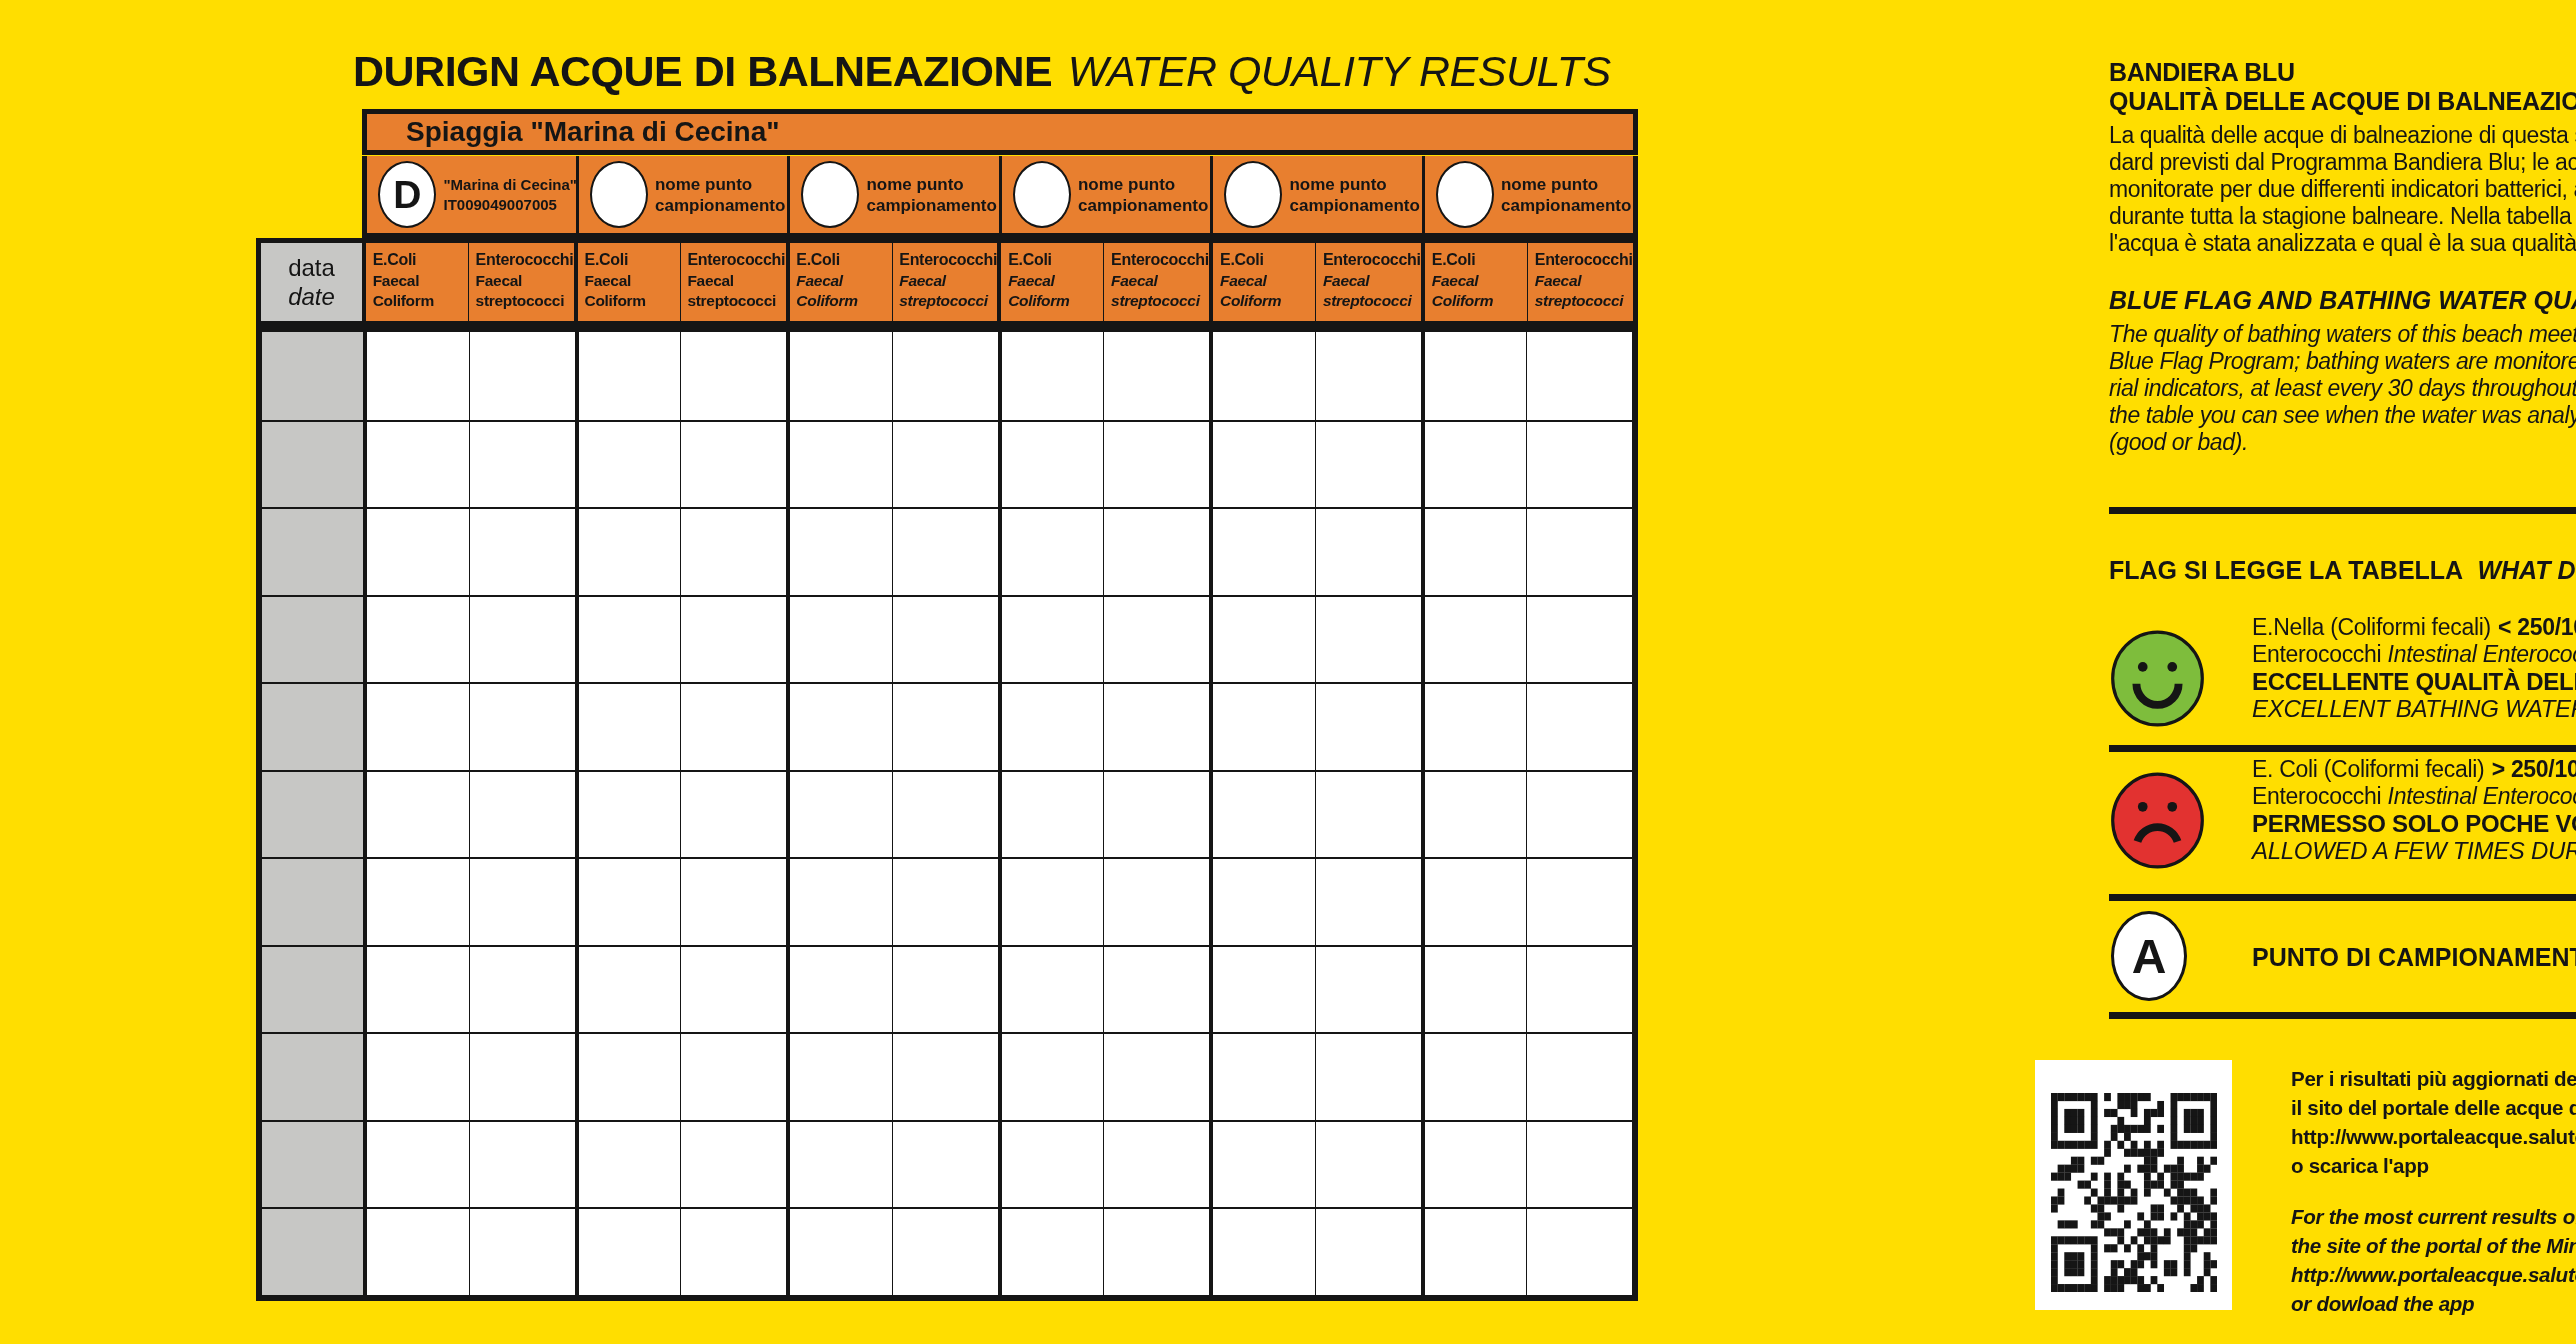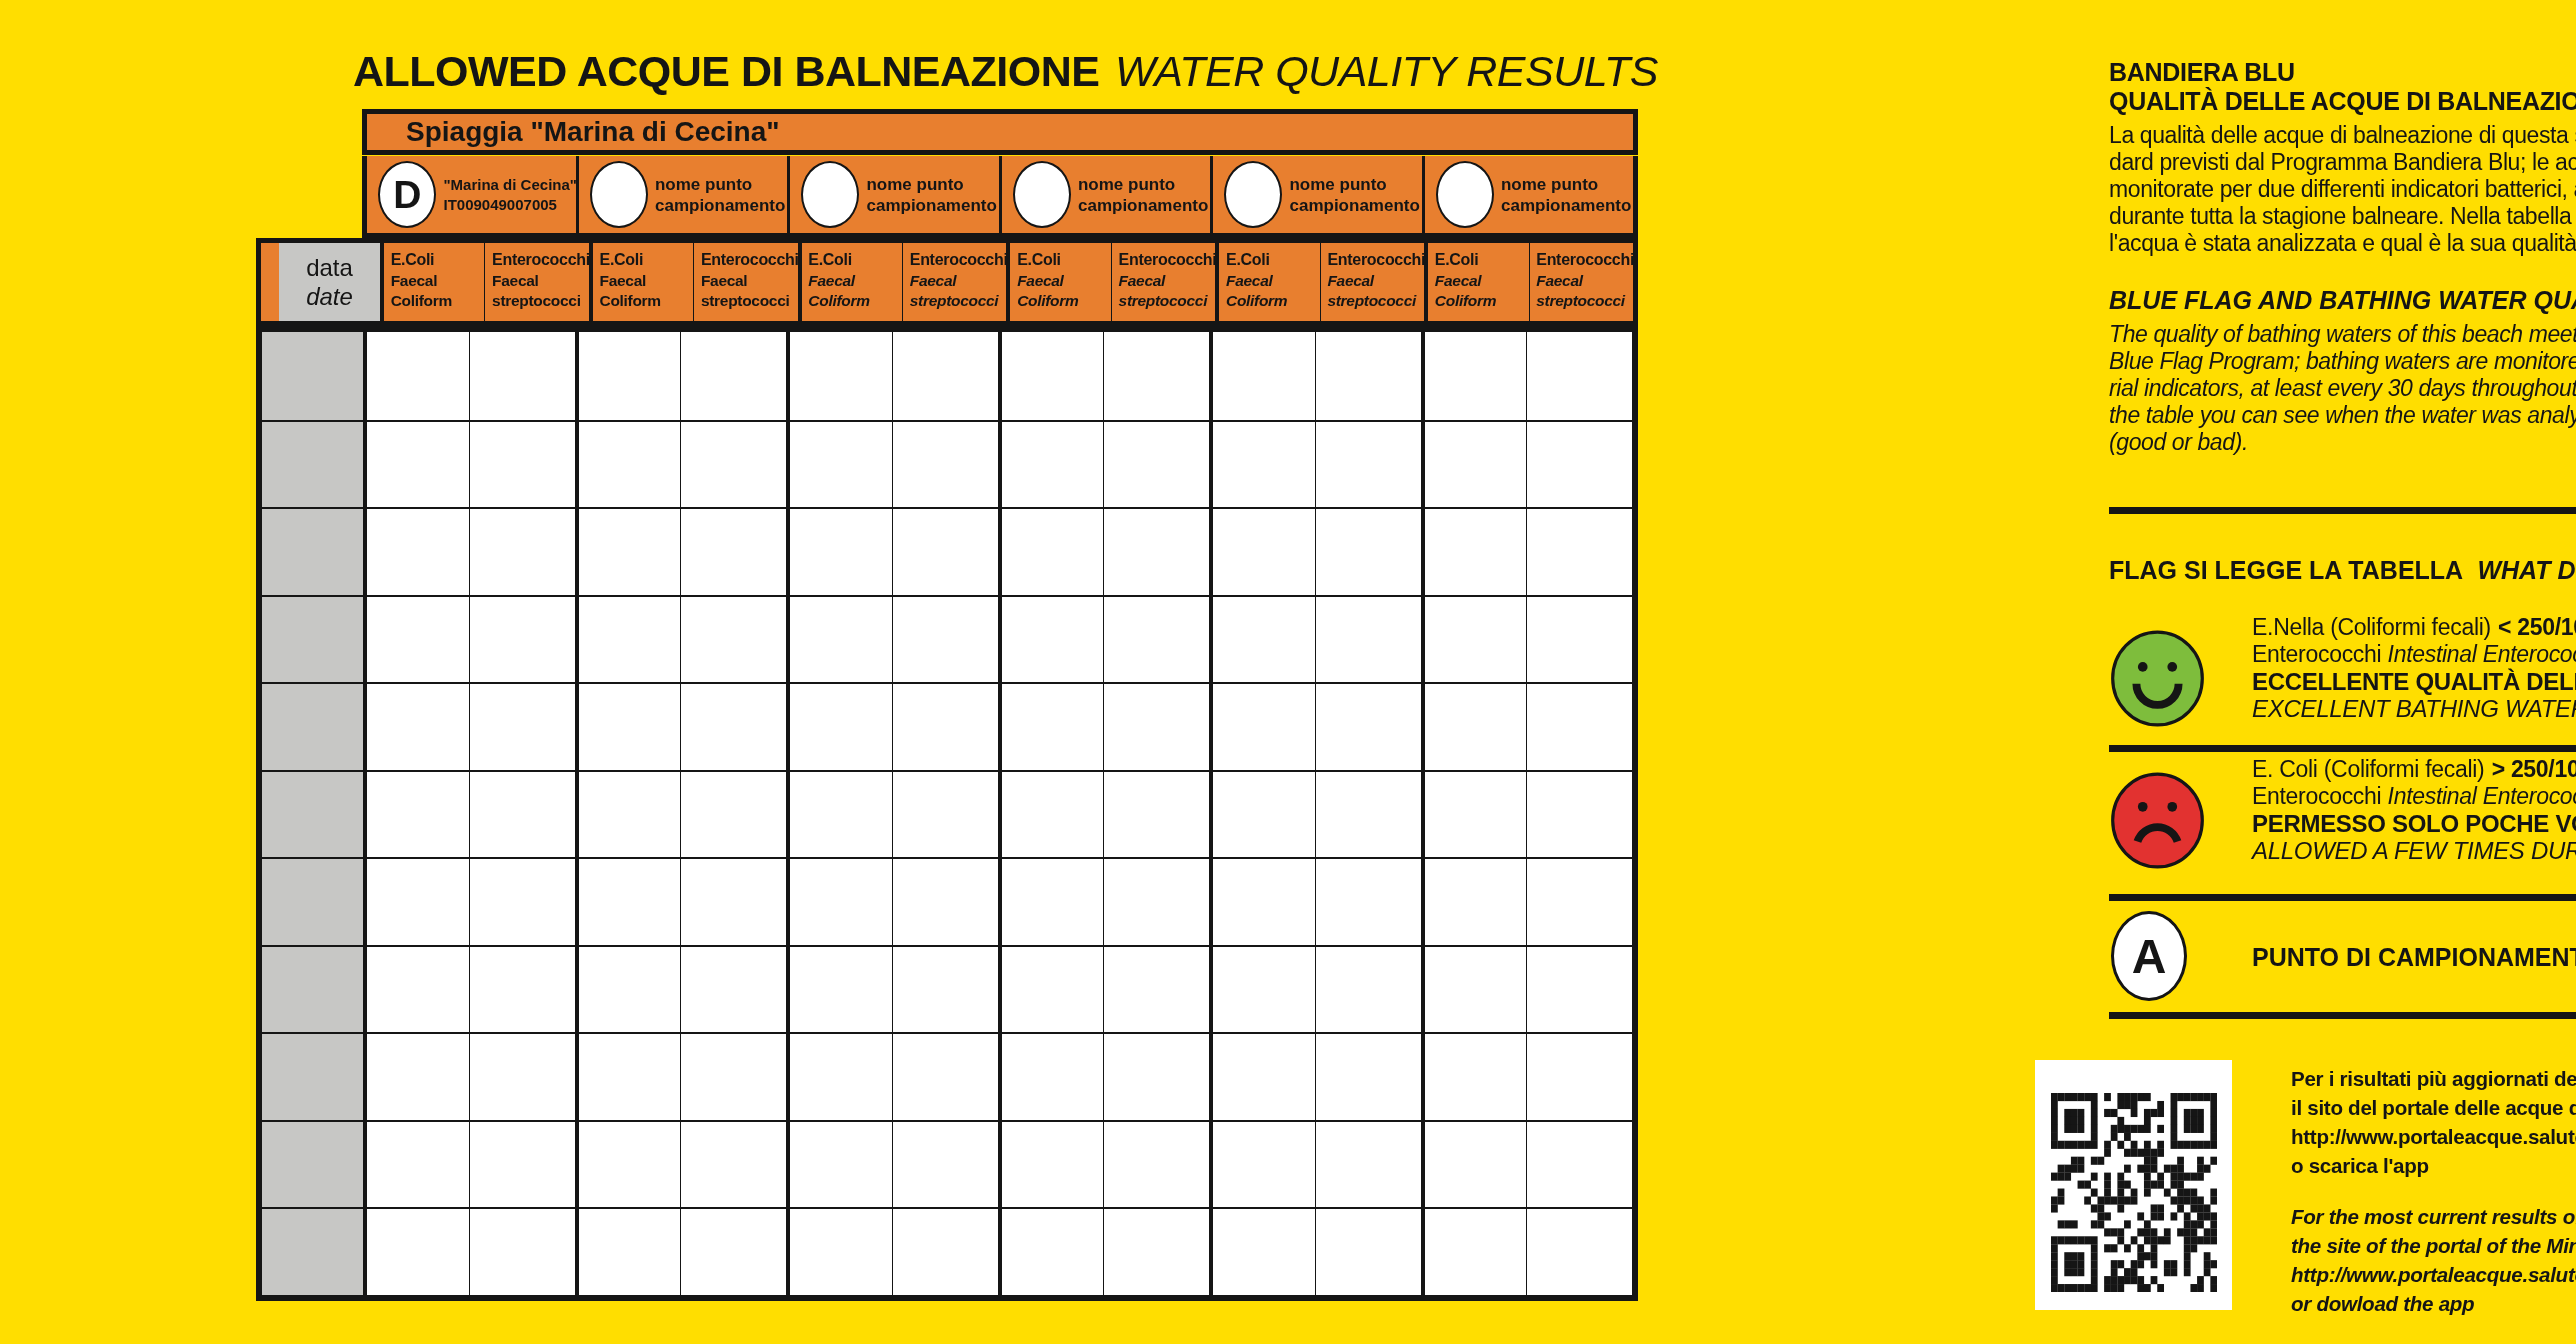--- a/index.html
+++ b/index.html
@@ -28,21 +28,21 @@
   .sp-cell:first-child{border-left:none;}
   .sp-circle{
     width:54px;height:63px;border-radius:50%;background:#fff;border:2.6px solid #151515;flex:none;
     display:flex;align-items:center;justify-content:center;font-weight:bold;font-size:39px;
   }
   .sp-label{margin-left:7.2px;font-weight:bold;font-size:17px;line-height:21px;white-space:nowrap;}
   .sp-cell.first .sp-label{font-size:15px;line-height:19.6px;}
   .tgrid{display:grid;grid-template-columns:101px repeat(12,1fr);box-sizing:border-box;}
   #header-grid{
     position:absolute;left:256px;top:238px;width:1382px;height:88px;
-    background:var(--orange,#E87F2F);border:5.2px solid #151515;padding-left:18px;
+    background:var(--orange,#E87F2F);border:5.2px solid #151515;
   }
   .cell{box-sizing:border-box;min-width:0;}
   .col-head{padding:6.2px 2.1px 0 6.7px;overflow:hidden;}
   .col-head:not(.gs){border-left:1.5px solid #151515;}
   .col-head.gs{border-left:4.6px solid #151515;}
   .ch1{font-weight:bold;font-size:16px;line-height:21.6px;letter-spacing:-0.3px;}
   .ch2{font-weight:bold;font-size:15.5px;line-height:20px;letter-spacing:-0.3px;}
   .ch2.it{font-style:italic;}
   .date-head{
     background:var(--gray,#C7C7C5);display:flex;flex-direction:column;align-items:center;justify-content:center;
@@ -96,21 +96,21 @@
   #qr-en{left:2291px;top:1196px;}
   #qr-it .pline{font-weight:bold;font-size:20.6px;line-height:29px;letter-spacing:-0.3px;}
   #qr-en .pline{font-weight:bold;font-style:italic;font-size:20.6px;line-height:29px;letter-spacing:-0.3px;}
 </style>
 </head>
 <body>
 
 <div id="board" style="--yellow: #FFDE00; --orange: #E87F2F; --gray: #C7C7C5; --green: #7EBD3C; --red: #E23230;">
 
   <div id="title">
-    <span class="t-it">ALLOWED ACQUE DI BALNEAZIONE</span>
+    <span class="t-it">DURIGN ACQUE DI BALNEAZIONE</span>
     <span class="t-en">WATER QUALITY RESULTS</span>
   </div>
 
   <div id="beach-bar">
     <span>Spiaggia "Marina di Cecina"</span>
   </div>
 
   <div id="circles-row">
       <div class="sp-cell first">
         <div class="sp-circle">D</div>

